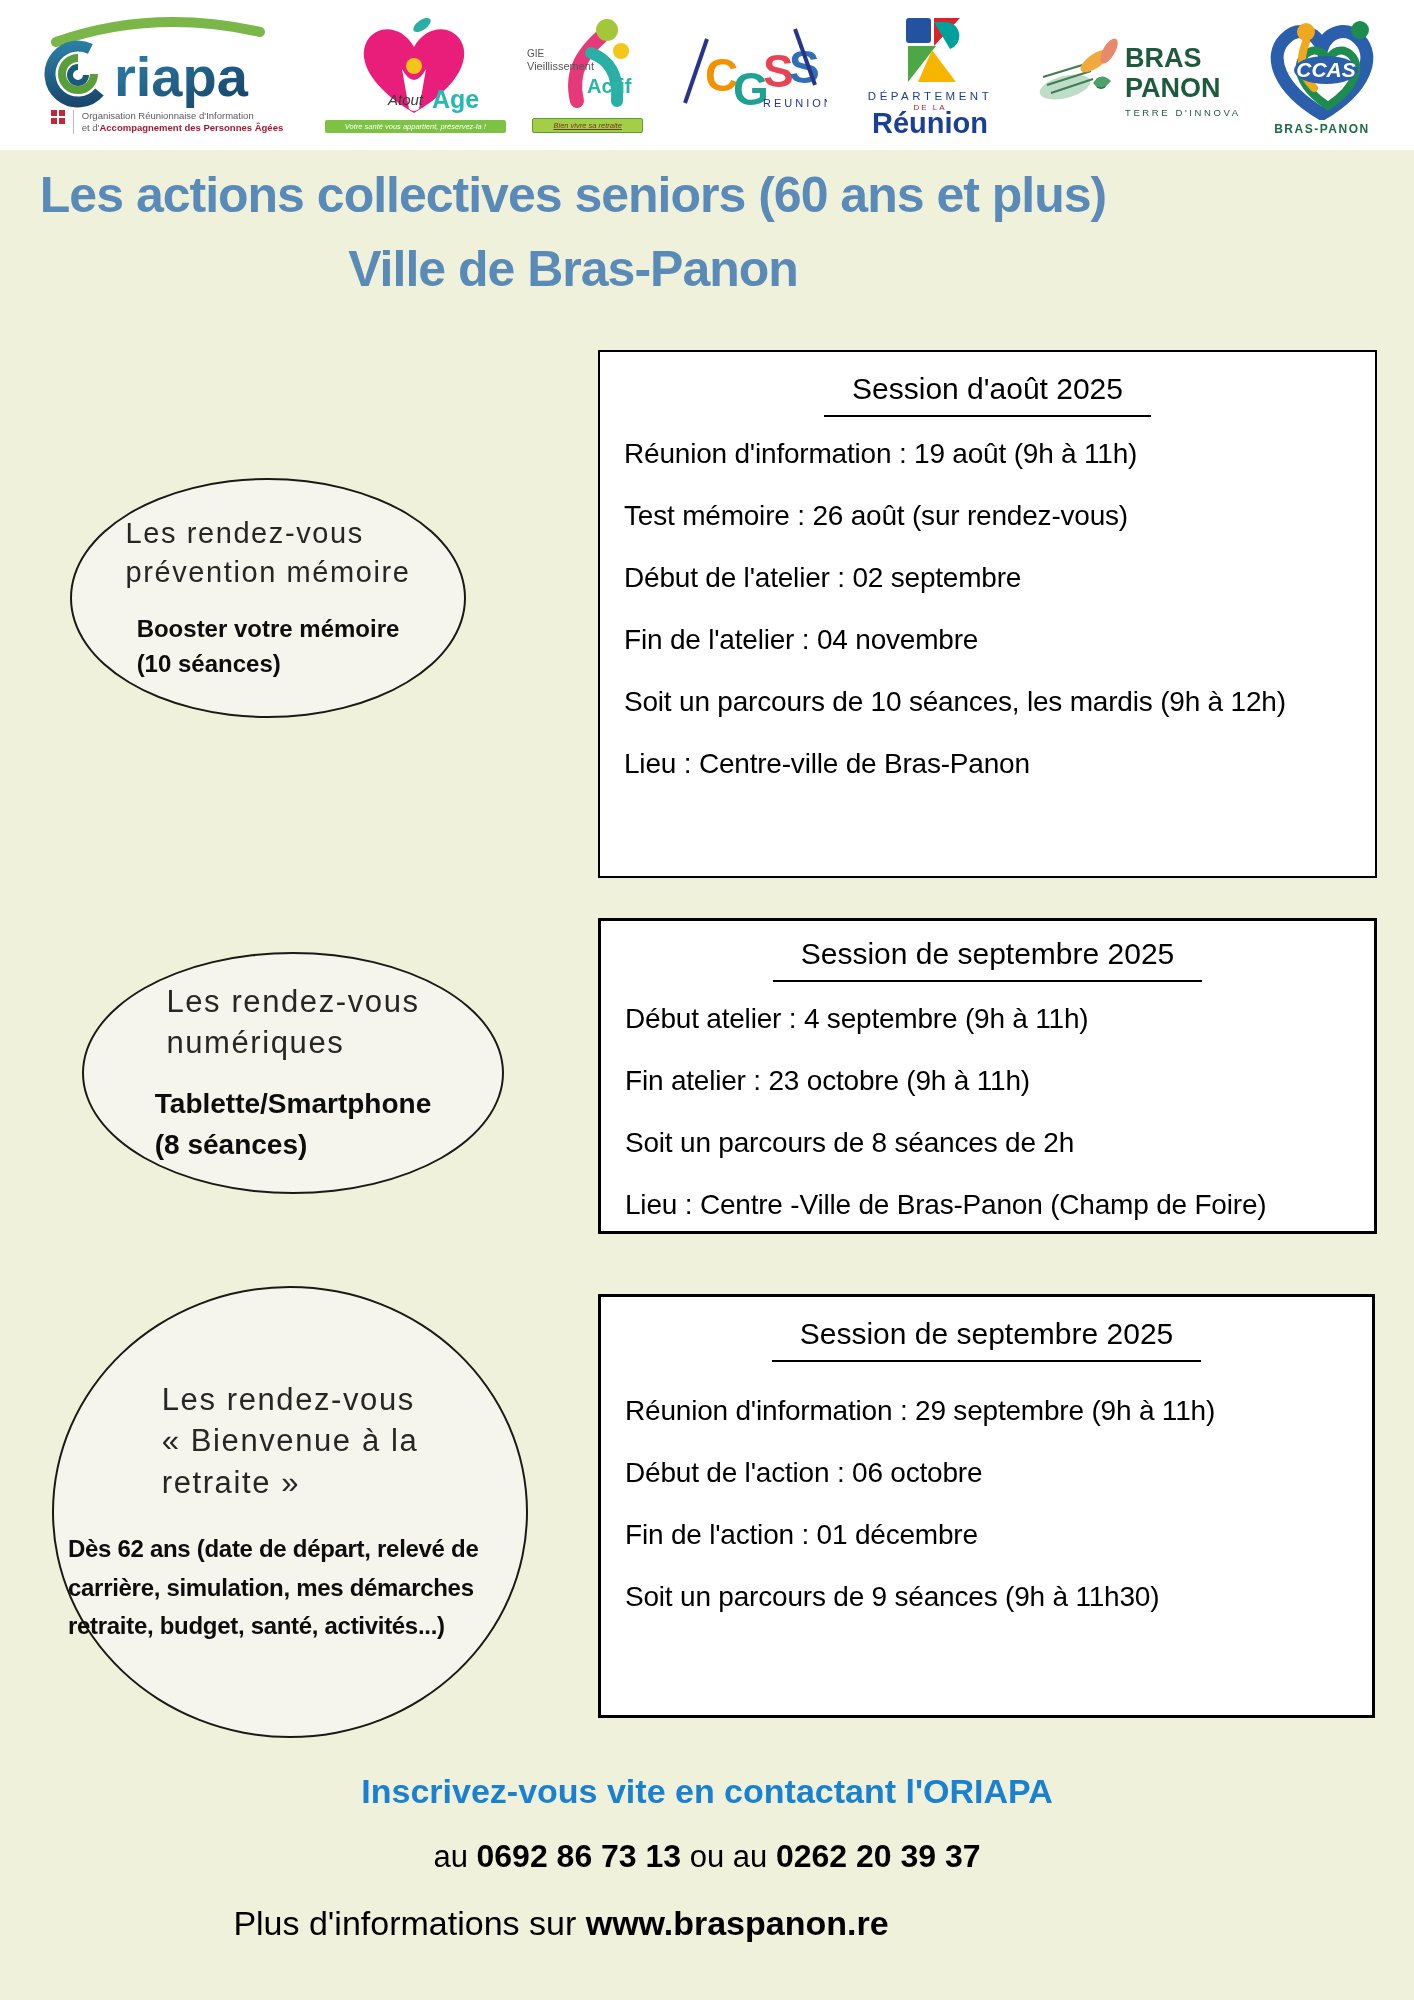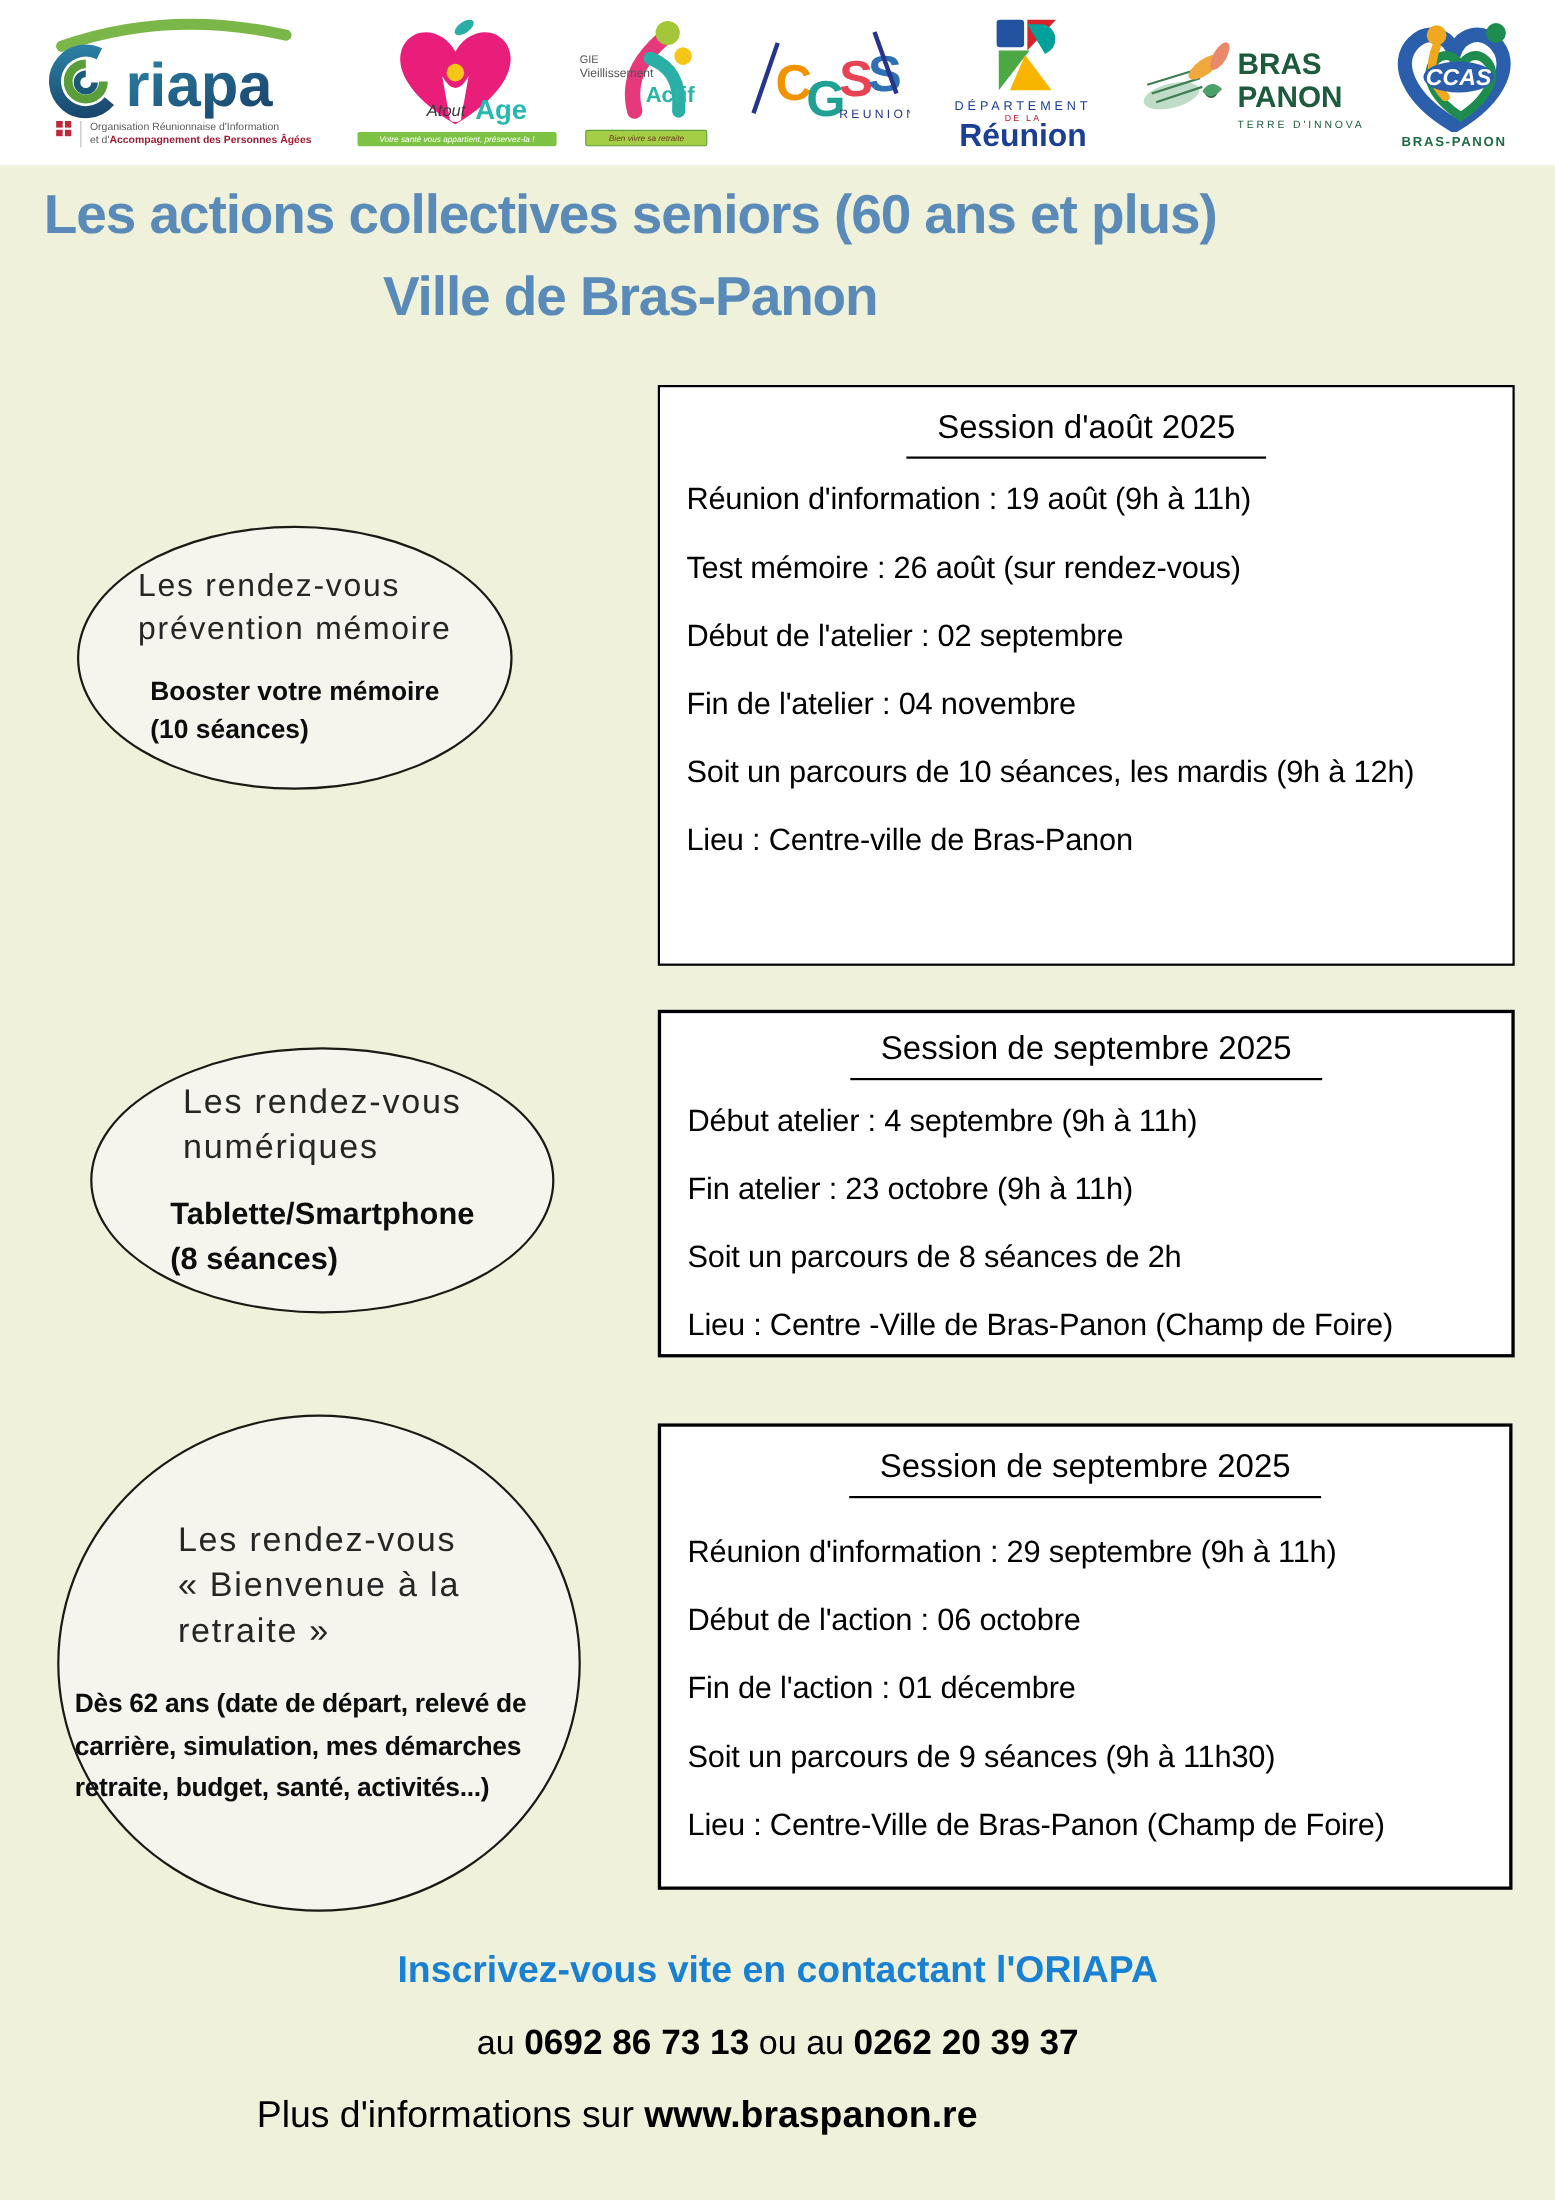--- a/index.html
+++ b/index.html
@@ -13,21 +13,21 @@
     position:absolute; top:0; left:0; width:1414px; height:150px;
     background:#ffffff; display:flex; align-items:center;
     justify-content:space-between; padding:0 28px; box-sizing:border-box;
   }
   .logo { display:flex; flex-direction:column; align-items:center; }
   .oriapa-sub { display:flex; gap:8px; align-items:flex-start; margin-top:2px; }
   .oriapa-sub .txt { font-size:9.5px; color:#5a5a5a; line-height:12px; text-align:left; border-left:1px solid #bbb; padding-left:8px;}
   .oriapa-sub .txt b { color:#9E1B32; }
   .banner { margin-top:3px; background:#7DC242; color:#fff; font-style:italic;
             font-size:7.5px; padding:2px 20px; border-radius:2px; white-space:nowrap; }
-  .banner.gie { background:#A5CE47; color:#6B3A1F; border:1px solid #5a9e3a; }
+  .banner.gie { background:#A5CE47; color:#6B3A1F; border:1px solid #5a9e3a;text-decoration:underline; }
   .ccas-city { font-size:12px; font-weight:bold; letter-spacing:1.5px; color:#1E6B43; margin-top:2px; }
   
   .title {
     position:absolute; top:158px; left:0; width:1146px; text-align:center;
     color:#5A8BB8; font-weight:bold; font-size:50px; letter-spacing:-1px; line-height:74px;
   }
   
   .oval {
     position:absolute; border:2.5px solid #1a1a14; border-radius:50%;
     background:#F5F5ED; box-sizing:border-box;
@@ -225,21 +225,20 @@
     <div class="oval-bold">Dès 62 ans (date de départ, relevé de carrière, simulation, mes démarches retraite, budget, santé, activités...)</div>
   </div>
   <div class="box box3">
     <div class="box-header">
       <span>Session de septembre 2025</span>
     </div>
     <p>Réunion d'information : 29 septembre (9h à 11h)</p>
     <p>Début de l'action : 06 octobre</p>
     <p>Fin de l'action : 01 décembre</p>
     <p>Soit un parcours de 9 séances (9h à 11h30)</p>
-    <p>Lieu : Centre-Ville de Bras-Panon (Champ de Foire)</p>
   </div>
 
   <div class="footer-cta">Inscrivez-vous vite en contactant l'ORIAPA</div>
   <div class="footer-phones">
     <span>au </span><b>0692 86 73 13</b><span> ou au </span><b>0262 20 39 37</b>
   </div>
   <div class="footer-info">
     <span>Plus d'informations sur </span><b>www.braspanon.re</b>
   </div>
 

